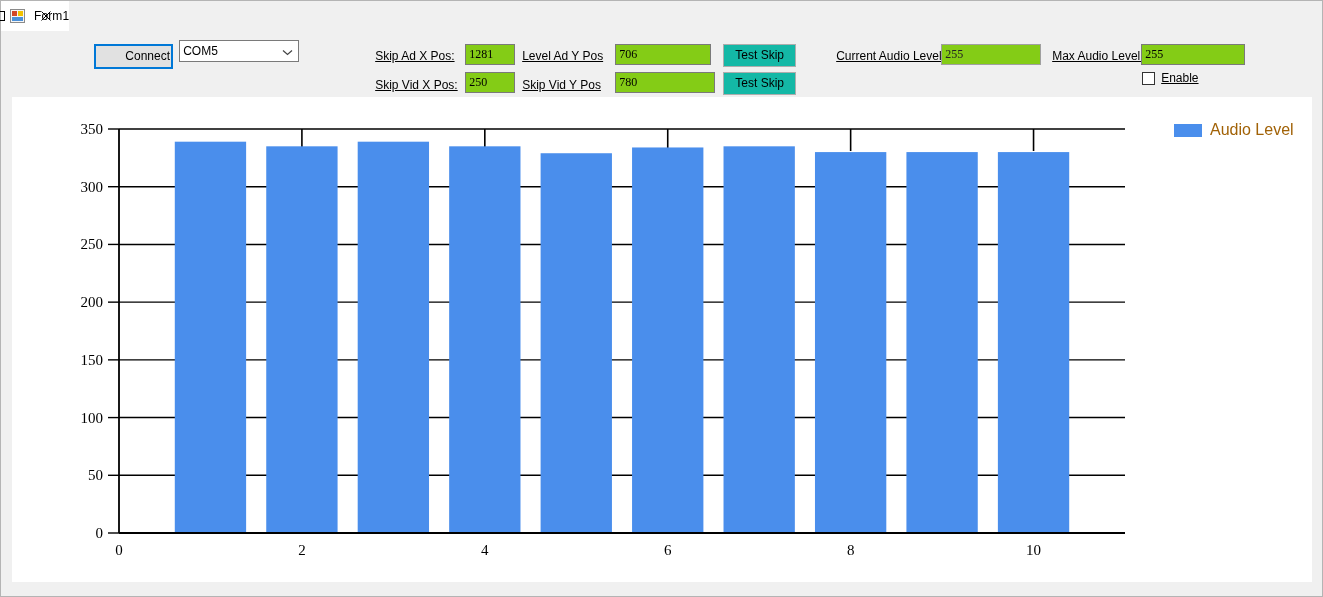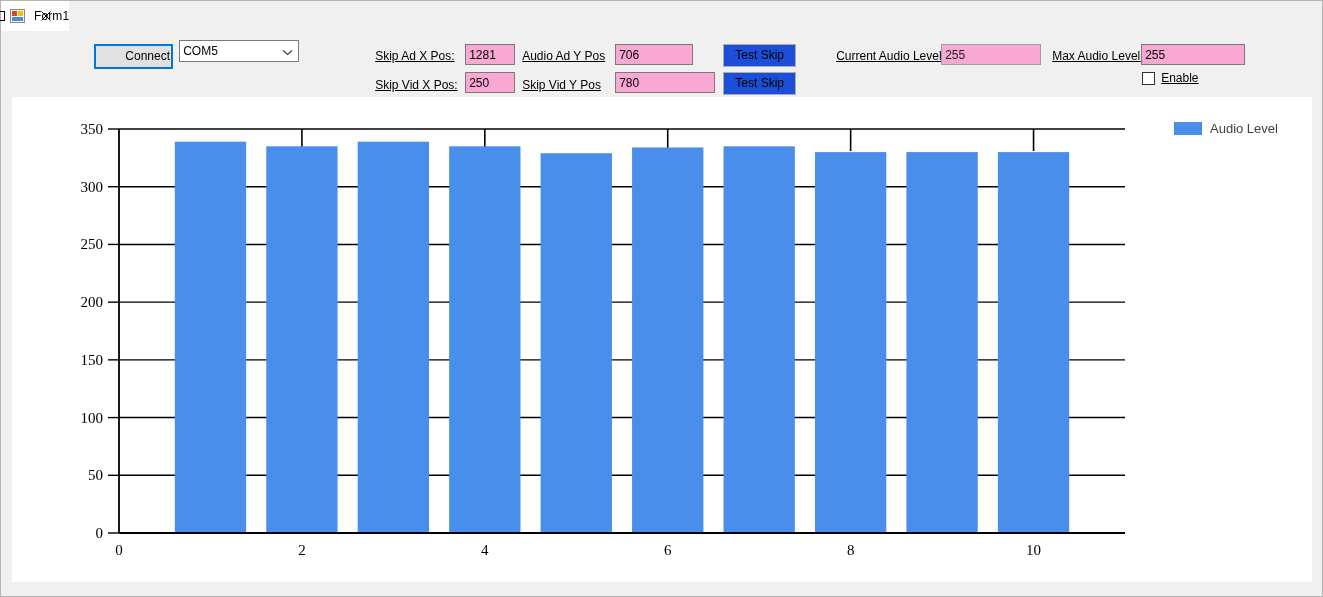--- a/index.html
+++ b/index.html
@@ -106,21 +106,21 @@
 
   .lbl {
     font-size: 12px;
     color: #000000;
     white-space: nowrap;
     line-height: 14px;
     text-decoration: underline;
   }
 
   .btn {
-    background: #1d4ed8;
+    background: #14b8a6;
     border: 1px solid #adadad;
     font-family: "Liberation Sans", sans-serif;
     font-size: 12px;
     color: #000000;
     text-align: center;
     line-height: 21px;
     box-sizing: border-box;
     padding: 0;
   }
   .btn-connect {
@@ -146,29 +146,30 @@
     align-items: center;
     justify-content: space-between;
     padding: 0 5px 0 3px;
   }
   .combo .combo-val {
     font-size: 12px;
     color: #000000;
   }
 
   .tbox {
-    background: #f9a8d4;
+    background: #84cc16;
     border: 1px solid #7a7a7a;
     box-sizing: border-box;
     font-size: 12px;
     color: #000000;
     display: flex;
     align-items: center;
     padding-left: 3px;
     height: 21px;
+    font-family: Liberation Serif, serif;
   }
   .tbox.readonly {
     border: 1px solid #a0a0a0;
     color: #222222;
   }
 
   .cbox-wrap {
     display: flex;
     align-items: center;
     gap: 6px;
@@ -207,22 +208,22 @@
     display: flex;
     align-items: center;
     gap: 8px;
   }
   .legend-swatch {
     width: 28px;
     height: 13px;
     background: #4a8eec;
   }
   .legend-label {
-    font-size: 13px;
-    color: #404040;
+    font-size: 16px;
+    color: #a16207;
   }
   .tick-label {
     font-family: "Liberation Serif", serif;
     font-size: 15px;
     fill: #000000;
   }
 </style>
 </head>
 <body>
 
@@ -272,22 +273,22 @@
       <span class="combo-val">COM5</span>
       <span>
         <svg width="11" height="7" viewBox="0 0 11 7">
             <polyline points="1,1.5 5.5,5.5 10,1.5" fill="none" stroke="#444" stroke-width="1.2"></polyline>
           </svg>
       </span>
     </div>
 
     <span class="lbl abs" style="left:306px; top:48px;">Skip Ad X Pos:</span>
     <div class="tbox abs" style="left:396px; top:43px; width:50px;">1281</div>
-    <span class="lbl abs" style="left:453px; top:48px;">Audio Ad Y Pos</span>
-    <div class="tbox abs" style="left:546px; top:43px; width:78px;">706</div>
+    <span class="lbl abs" style="left:453px; top:48px;">Level Ad Y Pos</span>
+    <div class="tbox abs" style="left:546px; top:43px; width:96px;">706</div>
     <button class="btn abs" style="left:654px; top:43px; width:73px; height:23px;">Test Skip</button>
 
     <span class="lbl abs" style="left:306px; top:77px;">Skip Vid X Pos:</span>
     <div class="tbox abs" style="left:396px; top:71px; width:50px;">250</div>
     <span class="lbl abs" style="left:453px; top:77px;">Skip Vid Y Pos</span>
     <div class="tbox abs" style="left:546px; top:71px; width:100px;">780</div>
     <button class="btn abs" style="left:654px; top:71px; width:73px; height:23px;">Test Skip</button>
 
     <span class="lbl abs" style="left:767px; top:48px;">Current Audio Level:</span>
     <div class="tbox readonly abs" style="left:872px; top:43px; width:100px;">255</div>

